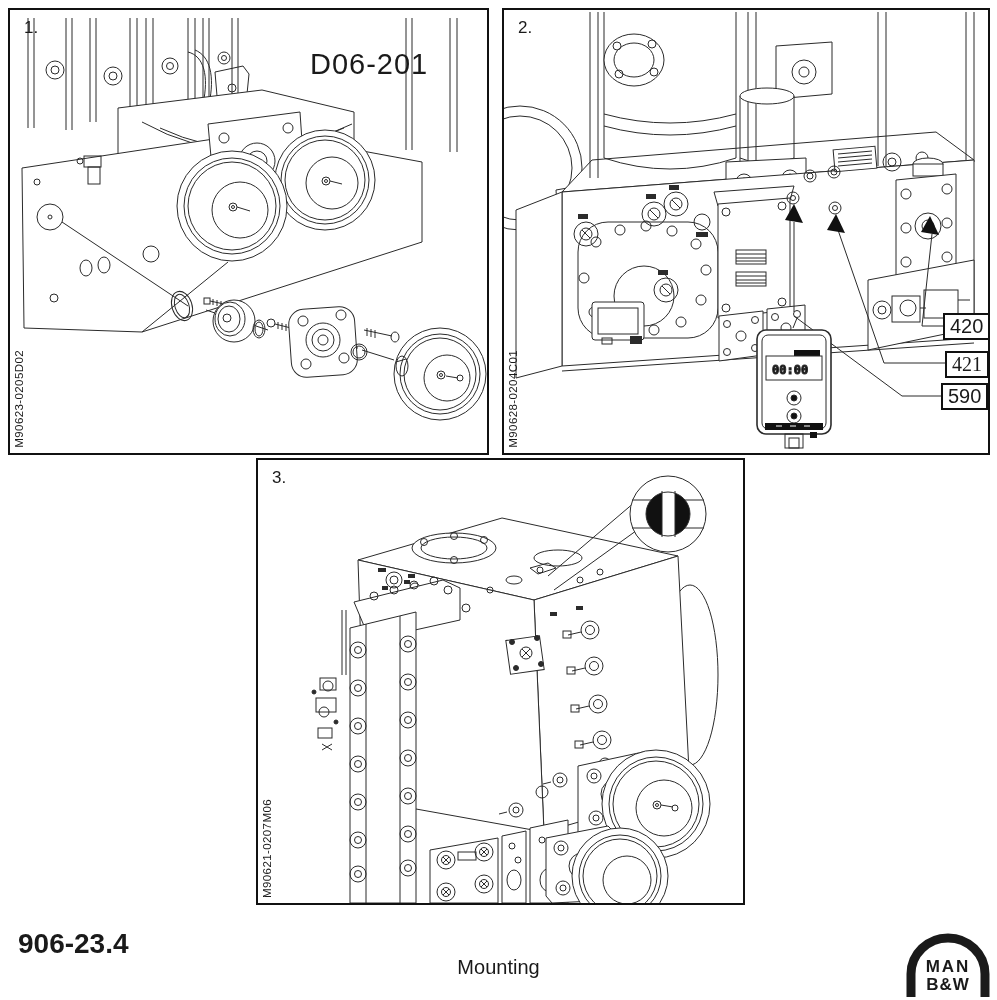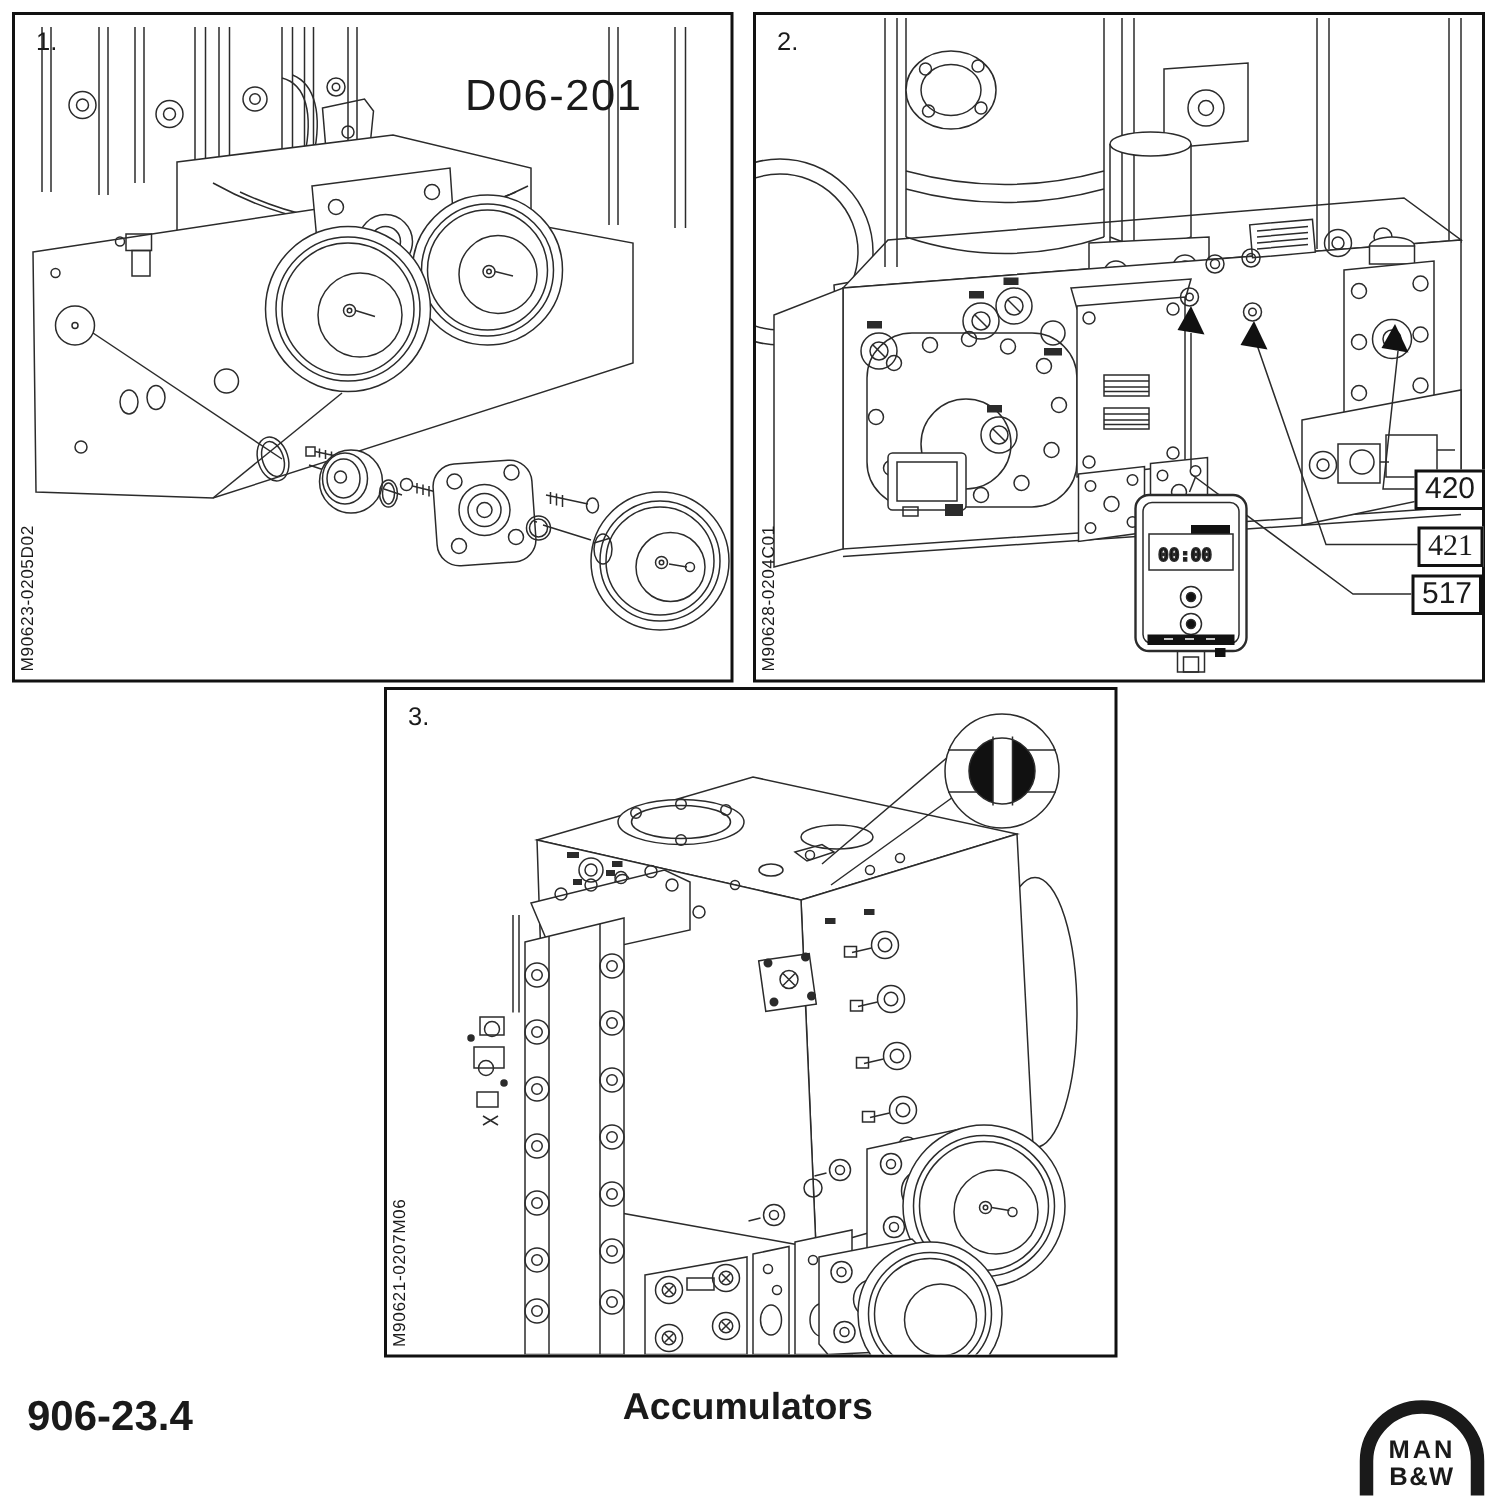--- a/index.html
+++ b/index.html
@@ -147,21 +147,21 @@
         </g>
       </g>
     </svg>
   </div>
 
   <div class="panel" id="panel2">
     <span class="fig-label">2.</span>
     <span class="vcode">M90628-0204C01</span>
     <div class="callout" id="co420">420</div>
     <div class="callout" id="co421">421</div>
-    <div class="callout" id="co455">517</div>
+    <div class="callout" id="co455">590</div>
     <svg viewBox="0 0 484 443">
       <defs>
         <g id="p2b">
             <circle r="12"></circle>
             <circle r="6"></circle>
             <path d="M-4,-4 l8,8"></path>
           </g>
       </defs>
       <g stroke="#2b2b2b" fill="none" stroke-width="1">
         <g>
@@ -516,19 +516,19 @@
           <circle cx="362" cy="416" r="48" fill="#fff"></circle>
           <circle cx="362" cy="416" r="41"></circle>
             <circle cx="362" cy="416" r="37"></circle>
           <circle cx="369" cy="420" r="24"></circle>
         </g>
       </g>
     </svg>
   </div>
 
   <span class="section-num">906-23.4</span>
-  <div class="doc-title">Accumulators</div>
+  <div class="doc-subtitle">Mounting</div>
   <svg class="logo" viewBox="0 0 92 78">
     <path d="M9,77 L9,54 A37,36 0 0 1 83,54 L83,77" stroke="#1a1a1a" stroke-width="9" fill="none"></path>
     <text x="46" y="52" text-anchor="middle" font-size="17" letter-spacing="2" fill="#1a1a1a">MAN</text>
     <text x="46" y="70" text-anchor="middle" font-size="17" letter-spacing="1" fill="#1a1a1a">B&amp;W</text>
   </svg>
 </div>
 
 </body></html>

